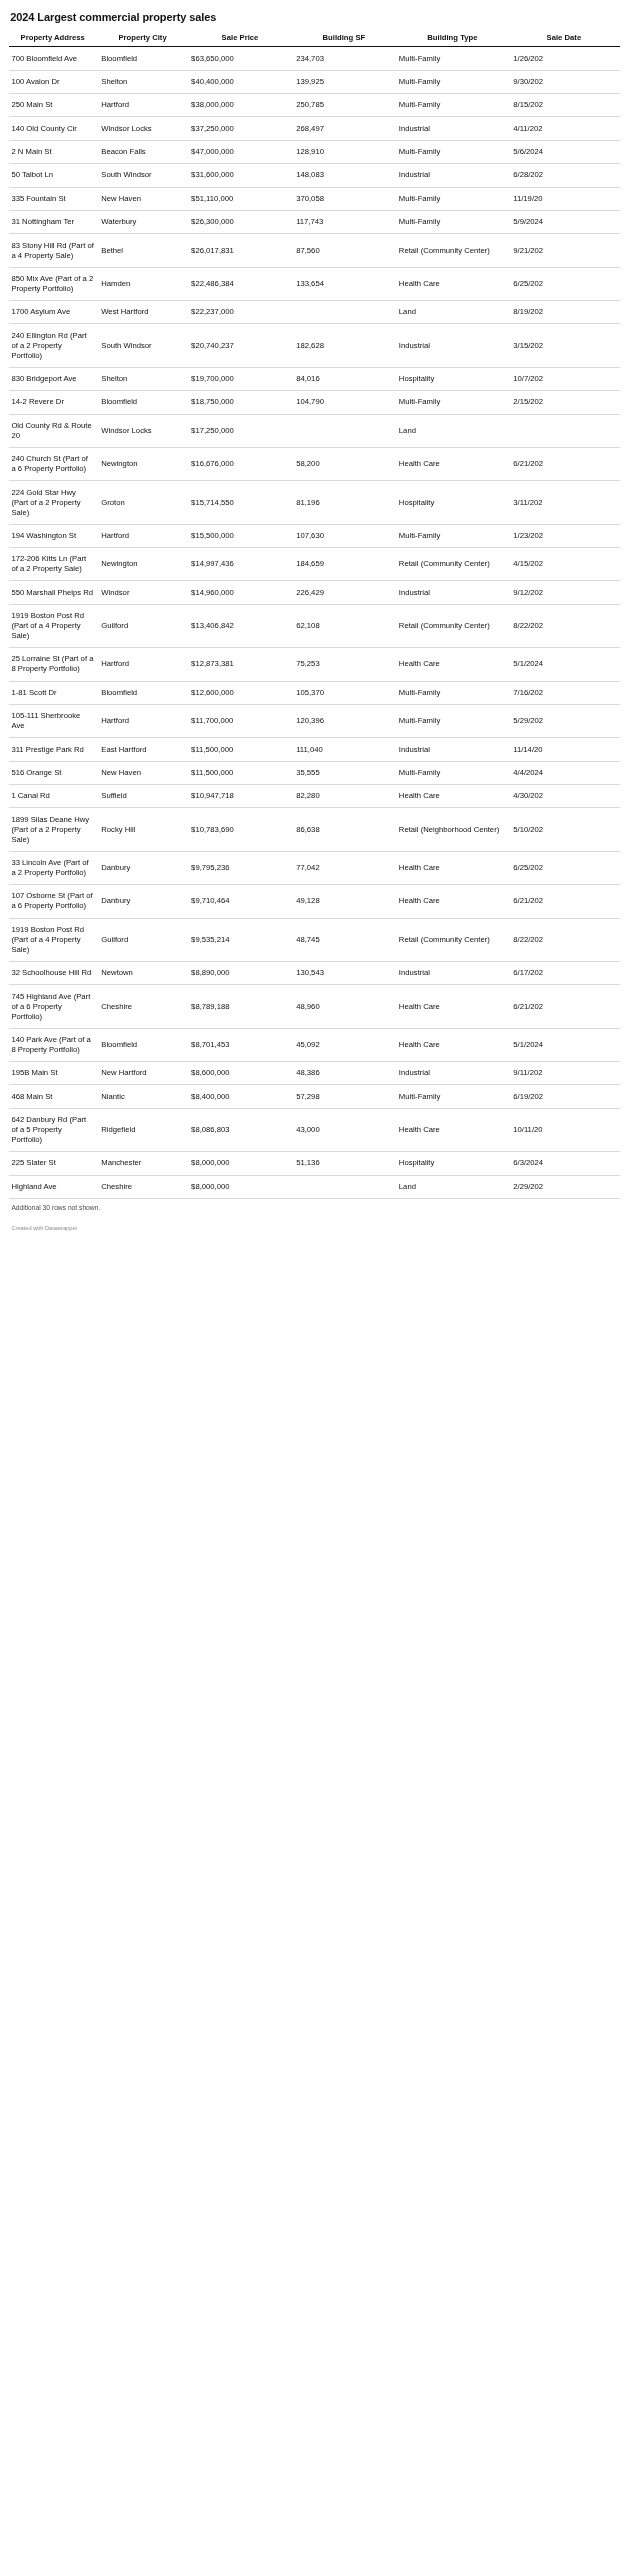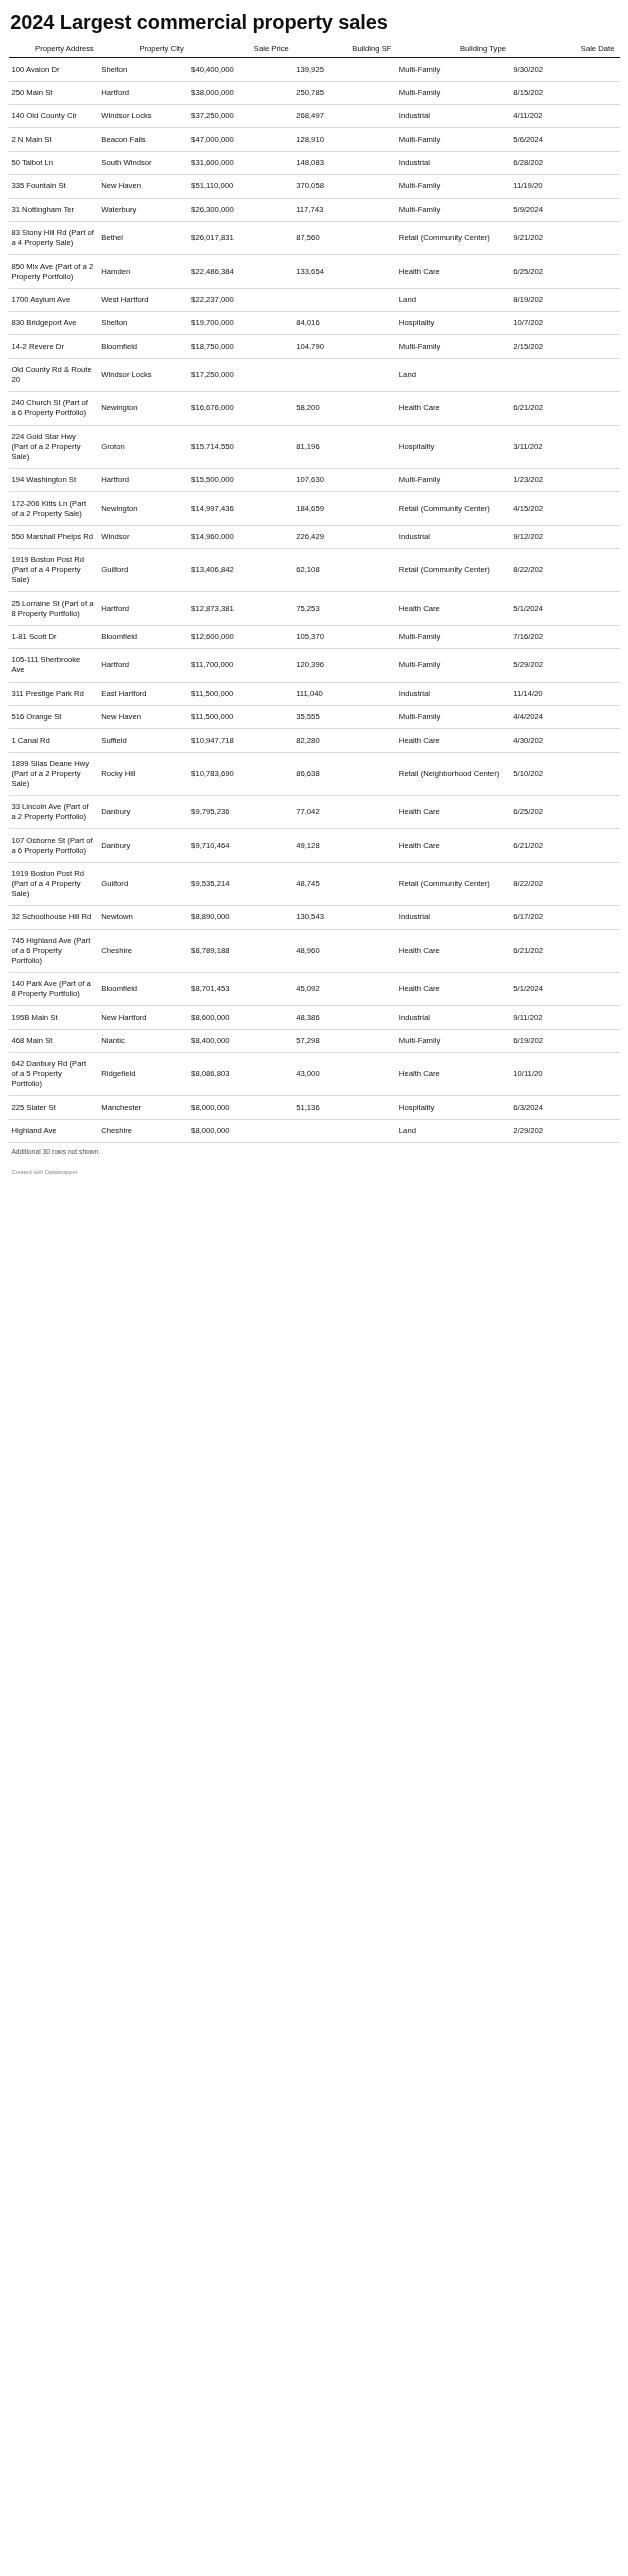--- a/index.html
+++ b/index.html
@@ -12,43 +12,43 @@
     font-family: "Liberation Sans", sans-serif;
     color: #111111;
     -webkit-font-smoothing: antialiased;
   }
   .page {
     width: 629px;
     box-sizing: border-box;
     padding: 11.3px 9.3px 5.2px 9.3px;
   }
   .title {
-    font-size: 20px;
+    font-size: 11px;
     font-weight: bold;
     color: #111111;
     margin: 0 0 9.3px 1px;
     letter-spacing: -0.1px;
   }
   table.sales {
     width: 100%;
     border-collapse: collapse;
     table-layout: fixed;
     font-size: 7.7px;
   }
   table.sales col.c-address { width: 77px; }
   table.sales col.c-city    { width: 77px; }
   table.sales col.c-price   { width: 90px; }
   table.sales col.c-sf      { width: 88px; }
   table.sales col.c-type    { width: 98px; }
   table.sales col.c-date    { width: 93px; }
 
   table.sales thead th {
-    text-align: right;
+    text-align: center;
     vertical-align: bottom;
-    font-weight: normal;
+    font-weight: bold;
     font-size: 7.7px;
     color: #111111;
     padding: 0 5.2px 4.1px 2.1px;
     border-bottom: 0.5px solid #111111;
     line-height: 1.25;
   }
   table.sales tbody td {
     vertical-align: middle;
     padding: 6.2px 5.2px 6.2px 2.1px;
     border-bottom: 0.5px solid #d8d8d8;
@@ -93,20 +93,28 @@
         <th>Property Address</th>
         <th>Property City</th>
         <th>Sale Price</th>
         <th>Building SF</th>
         <th>Building Type</th>
         <th>Sale Date</th>
       </tr>
     </thead>
     <tbody id="table-body">
         <tr>
+          <td>700 Bloomfield Ave</td>
+          <td>Bloomfield</td>
+          <td>$63,650,000</td>
+          <td>234,703</td>
+          <td>Multi-Family</td>
+          <td>1/26/202</td>
+        </tr>
+        <tr>
           <td>100 Avalon Dr</td>
           <td>Shelton</td>
           <td>$40,400,000</td>
           <td>139,925</td>
           <td>Multi-Family</td>
           <td>9/30/202</td>
         </tr>
         <tr>
           <td>250 Main St</td>
           <td>Hartford</td>
@@ -173,20 +181,28 @@
         </tr>
         <tr>
           <td>1700 Asylum Ave</td>
           <td>West Hartford</td>
           <td>$22,237,000</td>
           <td></td>
           <td>Land</td>
           <td>8/19/202</td>
         </tr>
         <tr>
+          <td>240 Ellington Rd (Part of a 2 Property Portfolio)</td>
+          <td>South Windsor</td>
+          <td>$20,740,237</td>
+          <td>182,628</td>
+          <td>Industrial</td>
+          <td>3/15/202</td>
+        </tr>
+        <tr>
           <td>830 Bridgeport Ave</td>
           <td>Shelton</td>
           <td>$19,700,000</td>
           <td>84,016</td>
           <td>Hospitality</td>
           <td>10/7/202</td>
         </tr>
         <tr>
           <td>14-2 Revere Dr</td>
           <td>Bloomfield</td>

